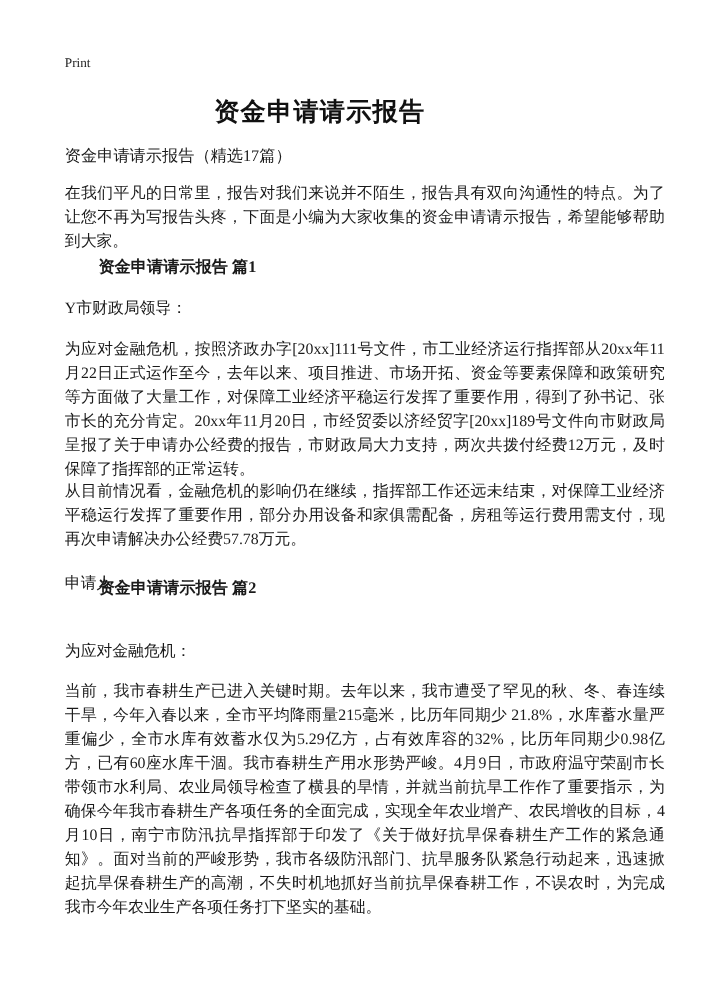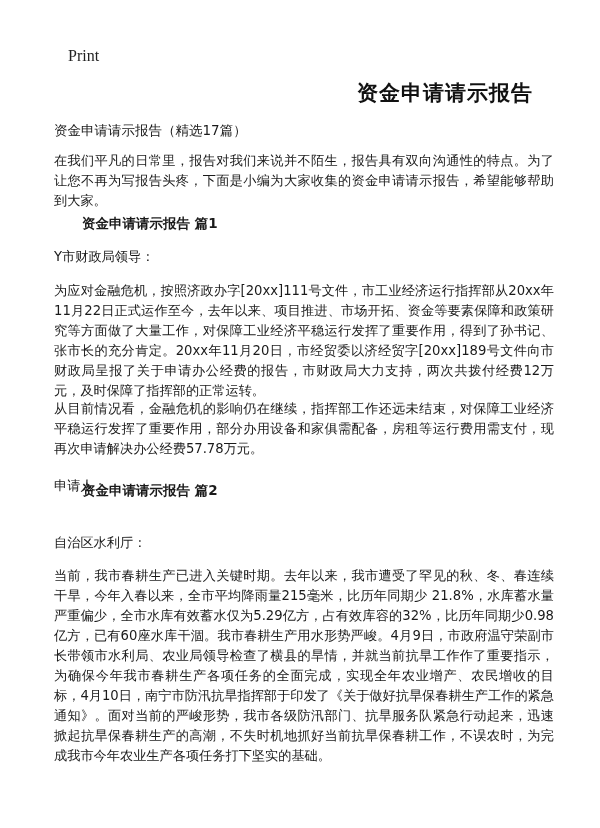--- a/index.html
+++ b/index.html
@@ -13,48 +13,48 @@
       overflow: hidden;
       position: relative;
       color: #111111;
       font-family: "DejaVu Sans", sans-serif;
     }
     .print-label {
       position: absolute;
       left: 54px;
       top: 47px;
       font-family: "Liberation Serif", serif;
-      font-size: 16px;
+      font-size: 11px;
       color: #222;
       cursor: pointer;
-      margin-left: 14px;
     }
     .doc-title {
       position: absolute;
       left: 0;
       width: 533px;
       top: 79px;
-      text-align: right;
+      text-align: center;
       font-size: 21px;
       font-weight: bold;
       letter-spacing: 1px;
       color: #111;
       margin: 0;
     }
     .block {
       position: absolute;
       left: 54px;
       width: 500px;
       font-size: 13.2px;
       line-height: 20px;
       color: #1a1a1a;
       margin: 0;
       text-align: justify;
       text-justify: inter-ideograph;
       word-break: break-all;
+      font-family: Liberation Serif, serif;
     }
     .heading {
       font-weight: bold;
       font-size: 13.5px;
       margin-left: 28px;
     }
     .subtitle { font-size: 13.5px; }
   </style>
 </head>
 <body>
@@ -72,15 +72,15 @@
 <p class="block" style="top:247px;">Y市财政局领导：</p>
 
 <p class="block" style="top:281px;">为应对金融危机，按照济政办字[20xx]111号文件，市工业经济运行指挥部从20xx年11月22日正式运作至今，去年以来、项目推进、市场开拓、资金等要素保障和政策研究等方面做了大量工作，对保障工业经济平稳运行发挥了重要作用，得到了孙书记、张市长的充分肯定。20xx年11月20日，市经贸委以济经贸字[20xx]189号文件向市财政局呈报了关于申请办公经费的报告，市财政局大力支持，两次共拨付经费12万元，及时保障了指挥部的正常运转。</p>
 
 <p class="block" style="top:399px;">从目前情况看，金融危机的影响仍在继续，指挥部工作还远未结束，对保障工业经济平稳运行发挥了重要作用，部分办用设备和家俱需配备，房租等运行费用需支付，现再次申请解决办公经费57.78万元。</p>
 
 <p class="block" style="top:476px;">申请人：</p>
 
 <p class="block heading" style="top:480px;">资金申请请示报告 篇2</p>
 
-<p class="block" style="top:533px;">自治区水利厅：</p>
+<p class="block" style="top:533px;">为应对金融危机：</p>
 
 <p class="block" style="top:566px;">当前，我市春耕生产已进入关键时期。去年以来，我市遭受了罕见的秋、冬、春连续干旱，今年入春以来，全市平均降雨量215毫米，比历年同期少 21.8%，水库蓄水量严重偏少，全市水库有效蓄水仅为5.29亿方，占有效库容的32%，比历年同期少0.98亿方，已有60座水库干涸。我市春耕生产用水形势严峻。4月9日，市政府温守荣副市长带领市水利局、农业局领导检查了横县的旱情，并就当前抗旱工作作了重要指示，为确保今年我市春耕生产各项任务的全面完成，实现全年农业增产、农民增收的目标，4月10日，南宁市防汛抗旱指挥部于印发了《关于做好抗旱保春耕生产工作的紧急通知》。面对当前的严峻形势，我市各级防汛部门、抗旱服务队紧急行动起来，迅速掀起抗旱保春耕生产的高潮，不失时机地抓好当前抗旱保春耕工作，不误农时，为完成我市今年农业生产各项任务打下坚实的基础。</p>
 
 </body></html>

